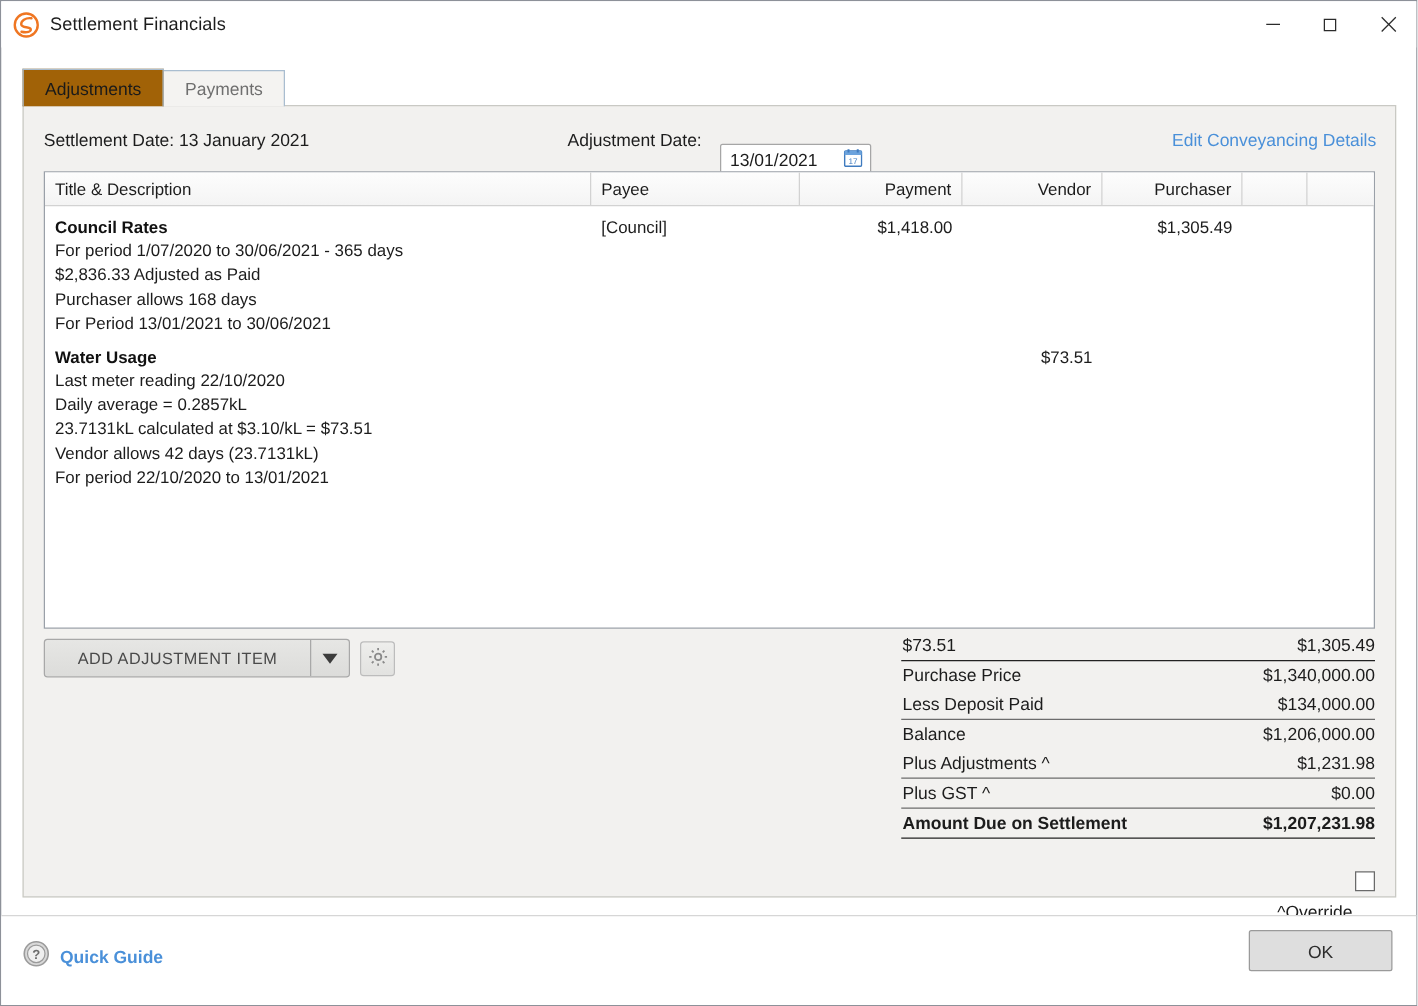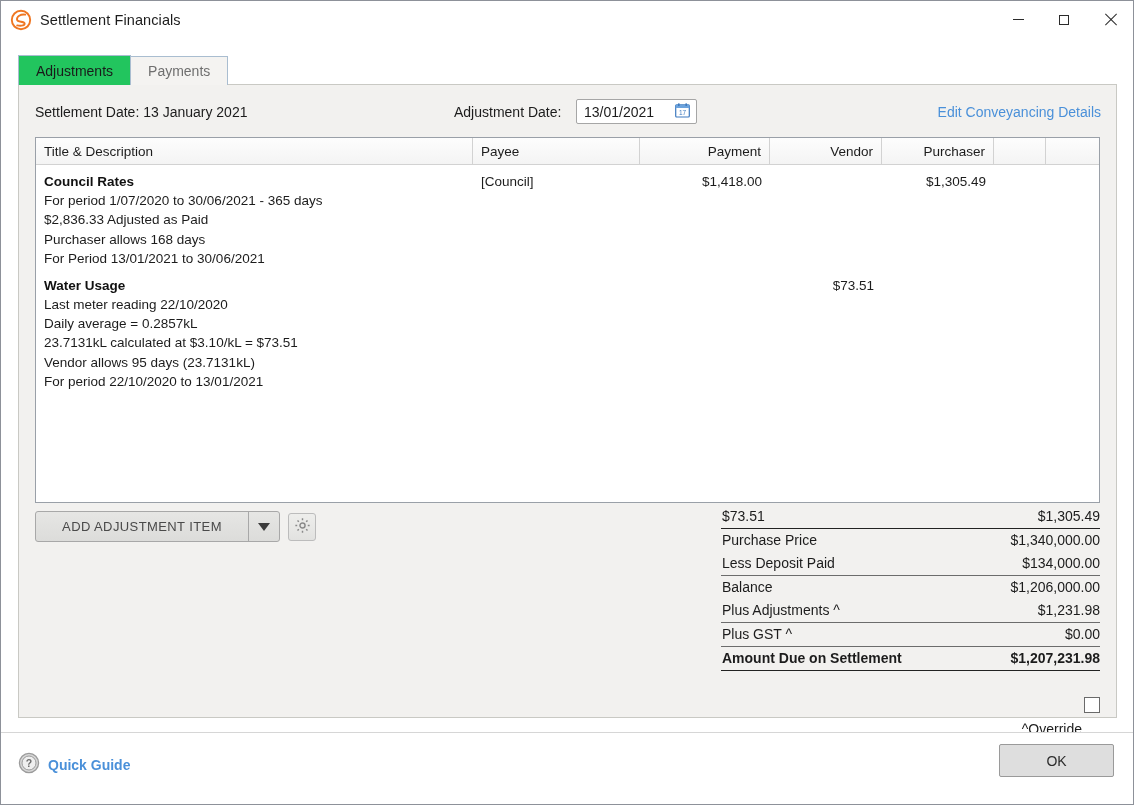--- a/index.html
+++ b/index.html
@@ -88,21 +88,21 @@
     padding: 0 17px;
     display: flex; align-items: center;
     border: 1px solid #a9bdd0;
     border-bottom: none;
     font-size: 14px;
     cursor: default;
     position: relative;
     top: 1px;
   }
   .tab.active {
-    background: #22c55e;
+    background: #a16207;
     color: #1a1a1a;
     z-index: 3;
     border-color: #a9bdd0;
     height: 30px;
     text-align: center;
   }
   .tab.inactive {
     background: #f4f3f1;
     color: #6f6f6f;
     margin-left: -1px;
@@ -136,21 +136,21 @@
   }
   .settlement-date {
     position: absolute; left: 1px; top: 5px;
     font-size: 14px; color: #1c1c1c;
   }
   .adj-label {
     position: absolute; left: 420px; top: 5px;
     font-size: 14px; color: #1c1c1c; text-align: center;
   }
   .datebox {
-    position: absolute; left: 542px; top: 0px;
+    position: absolute; left: 542px; top: 16px;
     width: 121px; height: 25px;
     box-sizing: border-box;
     background: #ffffff;
     border: 1px solid #a6a6a6;
     border-radius: 2px;
     display: flex; align-items: center;
   }
   .datebox .dval {
     font-size: 14px; color: #1c1c1c;
     margin-left: 7px;
@@ -422,21 +422,21 @@
               <div class="gcell c-x1"></div>
               <div class="gcell c-x2"></div>
             </div>
 
             <div class="grow">
               <div class="gcell c-title">
                 <div class="rowtitle">Water Usage</div>
                 <div class="rowline">Last meter reading 22/10/2020</div>
                 <div class="rowline">Daily average = 0.2857kL</div>
                 <div class="rowline">23.7131kL calculated at $3.10/kL = $73.51</div>
-                <div class="rowline">Vendor allows 95 days (23.7131kL)</div>
+                <div class="rowline">Vendor allows 42 days (23.7131kL)</div>
                 <div class="rowline">For period 22/10/2020 to 13/01/2021</div>
               </div>
               <div class="gcell c-payee topval"></div>
               <div class="gcell c-pay r topval"></div>
               <div class="gcell c-vend r topval">$73.51</div>
               <div class="gcell c-purch r topval"></div>
               <div class="gcell c-x1"></div>
               <div class="gcell c-x2"></div>
             </div>
 

